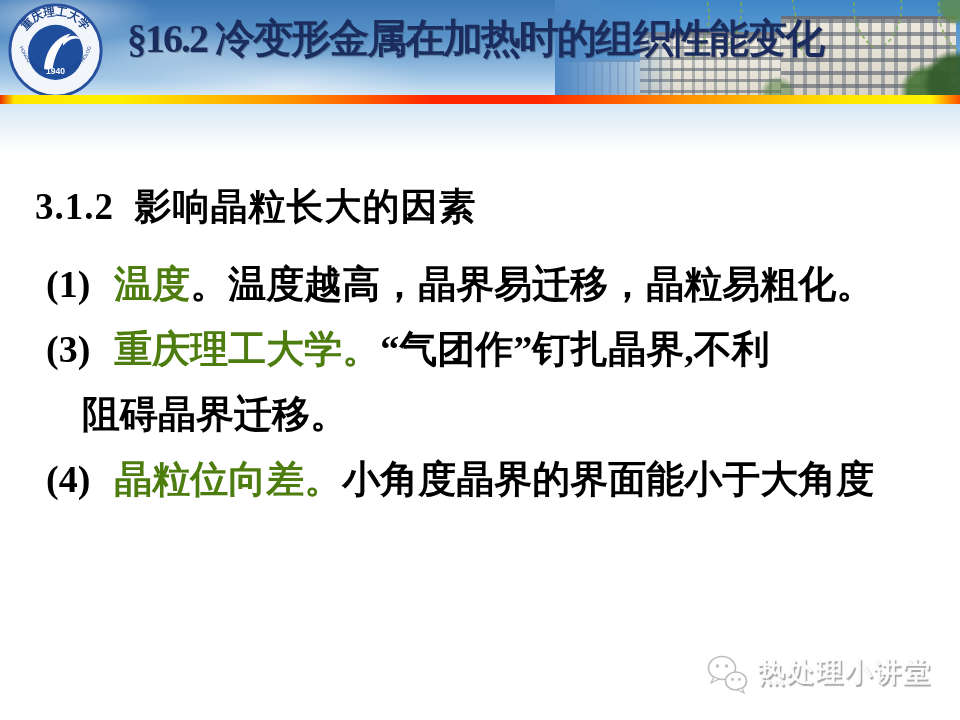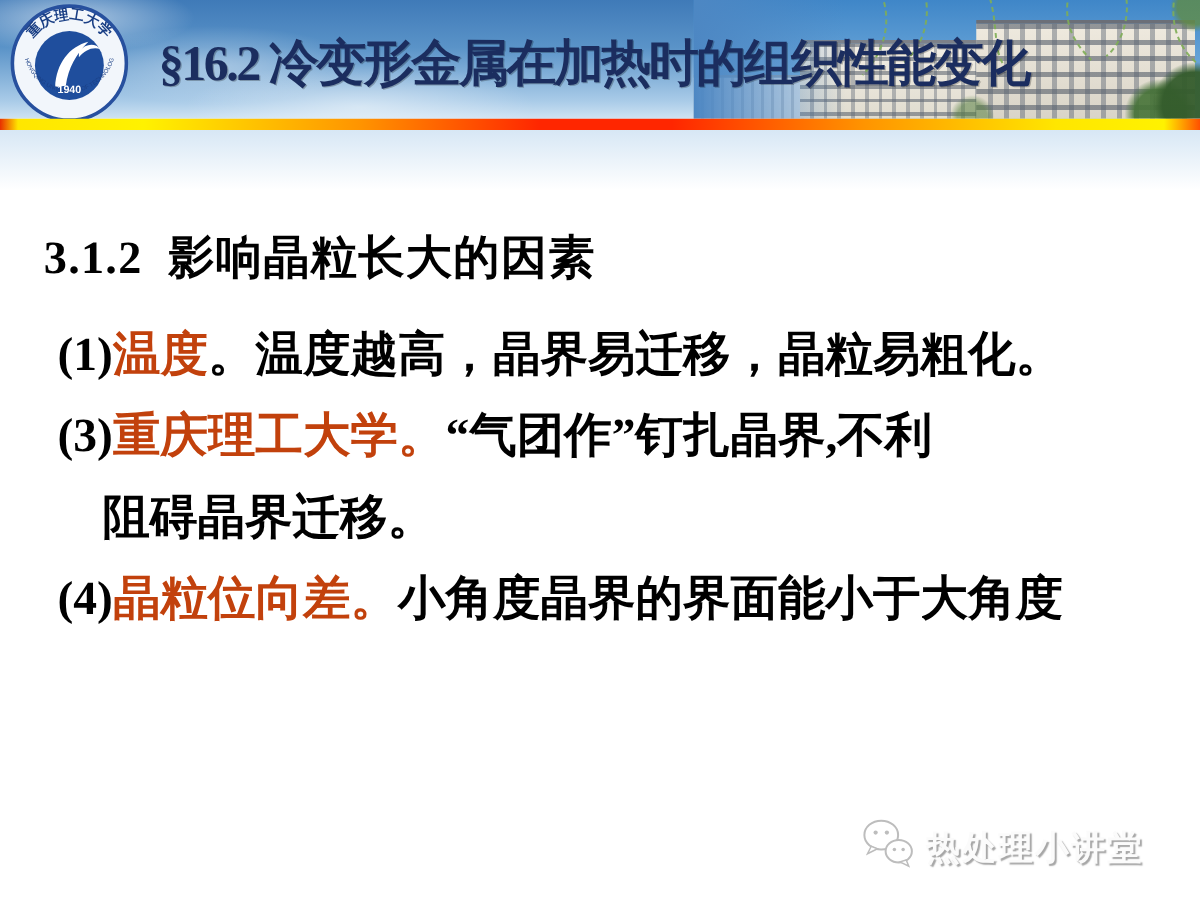--- a/index.html
+++ b/index.html
@@ -62,21 +62,21 @@
   .photo .fade {
     position:absolute; inset:0;
     background:linear-gradient(90deg,#4d87c3 0%, rgba(77,135,195,0) 30%);
   }
 
   
   .logo { position:absolute; left:8px; top:3px; width:95px; height:95px; z-index:6; }
 
   
   .title {
-    position:absolute; left:127px; top:16px; height:69px; z-index:5;
+    position:absolute; left:127px; top:4px; height:69px; z-index:5;
     display:flex; align-items:center; white-space:nowrap;
     font-weight:bold; font-size:40px; letter-spacing:-2px; color:#1b2d5f;
     text-shadow:1px 1px 0 rgba(0,0,0,.25);
   }
 
   
   .divider {
     position:absolute; top:95px; left:0; width:960px; height:9px; z-index:7;
     background:linear-gradient(90deg,
       #e83000 0%, #ffe600 1.5%, #fff200 12%, #ff9400 30%,
@@ -92,27 +92,27 @@
   .content { position:absolute; top:152px; left:0; width:960px; }
   .content h2 {
     margin:32px 0 22px 35px;
     font-size:37px; line-height:46px; font-weight:bold; color:#000;
     white-space:pre; letter-spacing:1px;
   }
   .item {
     margin-left:46px; font-size:38px; line-height:65px; font-weight:bold;
     color:#000; white-space:nowrap; letter-spacing:0;
   }
-  .item .kw { color:#c2410c; }
+  .item .kw { color:#4d7c0f;margin-left:24px; }
   .item .cont { margin-left:36px; }
 
   
   .watermark {
-    position:absolute; right:45px; bottom:24px; z-index:3;
-    display:flex; align-items:flex-end; gap:7px;
+    position:absolute; right:28px; bottom:24px; z-index:3;
+    display:flex; align-items:flex-start; gap:7px;
   }
   .watermark .wm-text {
     font-family:"Liberation Sans","DejaVu Sans",sans-serif;
     font-size:27px; font-weight:bold; letter-spacing:2px;
     color:#fbfbfb;
     text-shadow:1.5px 1.5px 1px #a6a6a6, -1px -1px 1px #ffffff;
   }
 </style>
 </head>
 <body>

